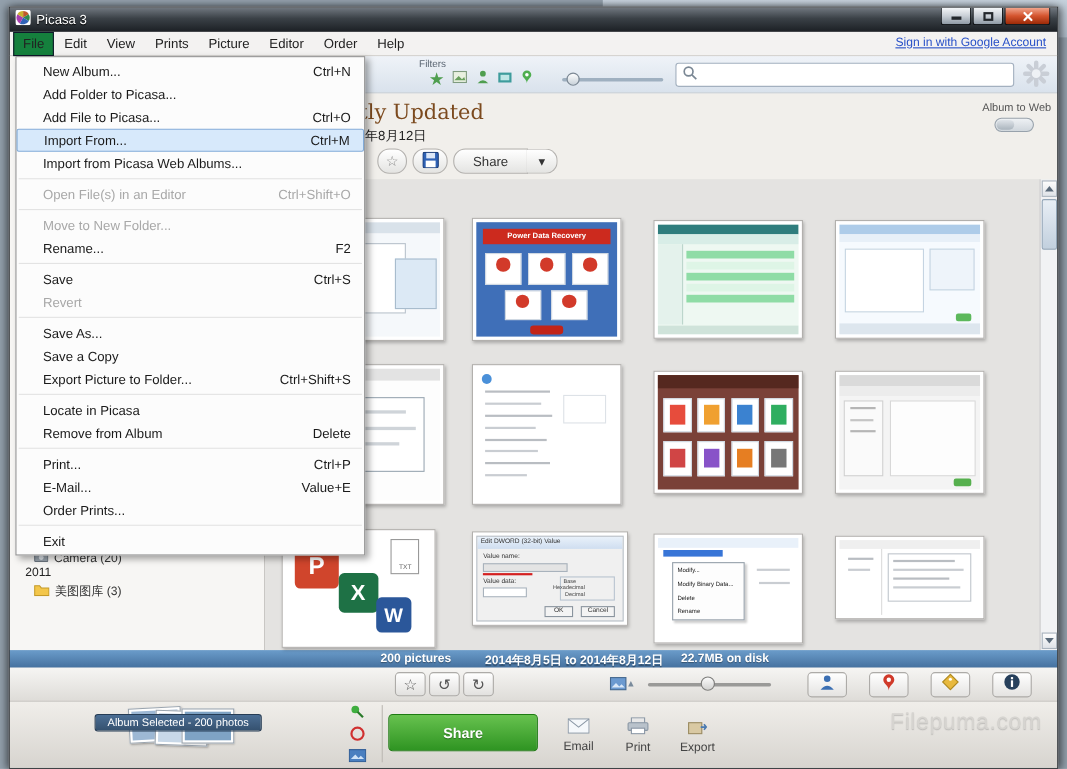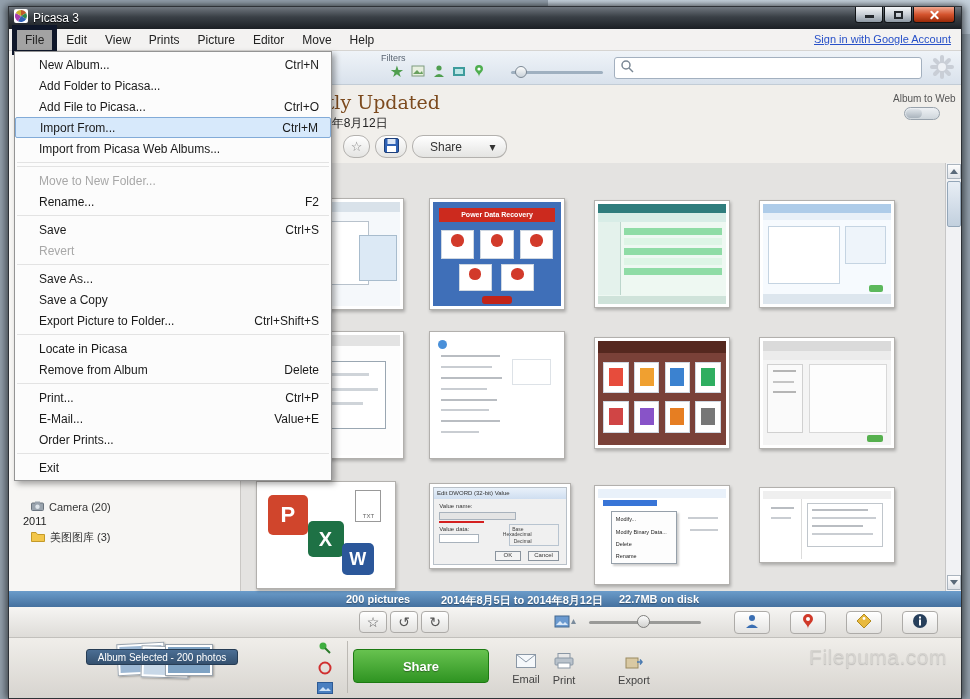--- a/index.html
+++ b/index.html
@@ -15,21 +15,21 @@
 .wbtn{width:28px;height:16px;border:1px solid #101316;border-top:none;border-radius:0 0 3px 3px;background:linear-gradient(#f5f7f9,#c9cfd6 50%,#8e99a4);display:flex;align-items:center;justify-content:center;position:relative}
 .wbtn.close{width:42px;background:linear-gradient(#f2a78f,#d4542e 50%,#9a2907)}
 .gl-min{width:9px;height:3px;background:#23272c;margin-top:4px}
 .gl-max{width:9px;height:8px;border:2px solid #23272c}
 .gl-x{width:11px;height:11px;position:relative}
 .gl-x::before,.gl-x::after{content:"";position:absolute;left:0;top:5px;width:11px;height:2px;background:#fff;border-radius:1px}
 .gl-x::before{transform:rotate(45deg)}.gl-x::after{transform:rotate(-45deg)}
 
 #menubar{left:0;top:22px;width:100%;height:22px;background:#f3f2f1;border-bottom:1px solid #d6d4d1;display:flex;align-items:center;padding-left:3px;font-size:12px;color:#222;z-index:90}
 .mb{padding:3px 8px;border:1px solid transparent}
-.mb.active{background:#a3a3a3;border:5px solid #0f172a}
+.mb.active{background:#15803d;border:1px solid #0f172a}
 #signin{position:absolute;right:10px;top:4px;font-size:11px;color:#2750c8;text-decoration:underline;cursor:pointer}
 
 #sidebar{left:0;top:44px;width:232px;height:540px;background:#f7f6f4;border-right:1px solid #c9c7c4}
 .sbitem{position:absolute;display:flex;align-items:center;gap:5px;font-size:11px;color:#333;white-space:nowrap}
 .sbyear{font-weight:normal;color:#222}
 
 #filtersbar{left:232px;top:44px;width:720px;height:34px;background:linear-gradient(#eff3f8,#d9e2ec);border-bottom:1px solid #c2ccd6}
 #filterslabel{left:372px;top:46px;font-size:9px;color:#5a6572}
 .ficon{position:absolute;top:57px;width:16px;height:15px;display:flex;align-items:center;justify-content:center}
 #fslider-track{left:502px;top:64px;width:92px;height:3px;background:#9fb0c0;border-radius:2px}
@@ -113,21 +113,21 @@
     </div>
   </div>
 
   <div id="menubar" class="abs">
     <span class="mb active">File</span>
     <span class="mb">Edit</span>
     <span class="mb">View</span>
     <span class="mb">Prints</span>
     <span class="mb">Picture</span>
     <span class="mb">Editor</span>
-    <span class="mb">Move</span>
+    <span class="mb">Order</span>
     <span class="mb">Help</span>
     <a id="signin">Sign in with Google Account</a>
   </div>
 
   <div id="sidebar" class="abs">
     <div class="sbitem" style="left:22px;top:450px">
       <span><svg width="13" height="10">
             <rect x="0.5" y="2" width="12" height="7.5" rx="1" fill="#9aa4ae" stroke="#6a747e"></rect>
             <circle cx="6.5" cy="5.8" r="2.2" fill="#dfe6ec"></circle>
             <rect x="4" y="0.5" width="5" height="2.5" fill="#9aa4ae"></rect>
@@ -487,21 +487,21 @@
   <div id="sharebig" class="abs">
       <span>Share</span>
     </div>
   <div class="bbtn" style="left:494px">
     <span><svg width="20" height="14">
           <rect x="0.5" y="0.5" width="19" height="13" fill="#f5f8fb" stroke="#8a97a5"></rect>
           <path d="M0.5 0.5 L10 8 L19.5 0.5" fill="none" stroke="#8a97a5"></path>
         </svg></span>
     <span>Email</span>
   </div>
-  <div class="bbtn" style="left:532px">
+  <div class="bbtn" style="left:548px">
     <span><svg width="20" height="16">
           <rect x="4" y="0.5" width="12" height="5" fill="#e8e8e8" stroke="#8a97a5"></rect>
           <rect x="1" y="5" width="18" height="7" rx="1" fill="#b9c2cb" stroke="#8a97a5"></rect>
           <rect x="4" y="10" width="12" height="5" fill="#fff" stroke="#8a97a5"></rect>
         </svg></span>
     <span>Print</span>
   </div>
   <div class="bbtn" style="left:602px">
     <span><svg width="18" height="16">
           <rect x="1" y="5" width="12" height="10" fill="#d9c9a3" stroke="#9a8a60"></rect>
@@ -526,20 +526,24 @@
       </div>
     <div class="mi hl">
         <span class="ml">Import From...</span>
         <span class="ms">Ctrl+M</span>
       </div>
     <div class="mi">
         <span class="ml">Import from Picasa Web Albums...</span>
         <span class="ms"></span>
       </div>
     <div class="msep"></div>
+    <div class="mi dis">
+        <span class="ml">Open File(s) in an Editor</span>
+        <span class="ms">Ctrl+Shift+O</span>
+      </div>
     <div class="msep"></div>
     <div class="mi dis">
         <span class="ml">Move to New Folder...</span>
         <span class="ms"></span>
       </div>
     <div class="mi">
         <span class="ml">Rename...</span>
         <span class="ms">F2</span>
       </div>
     <div class="msep"></div>

